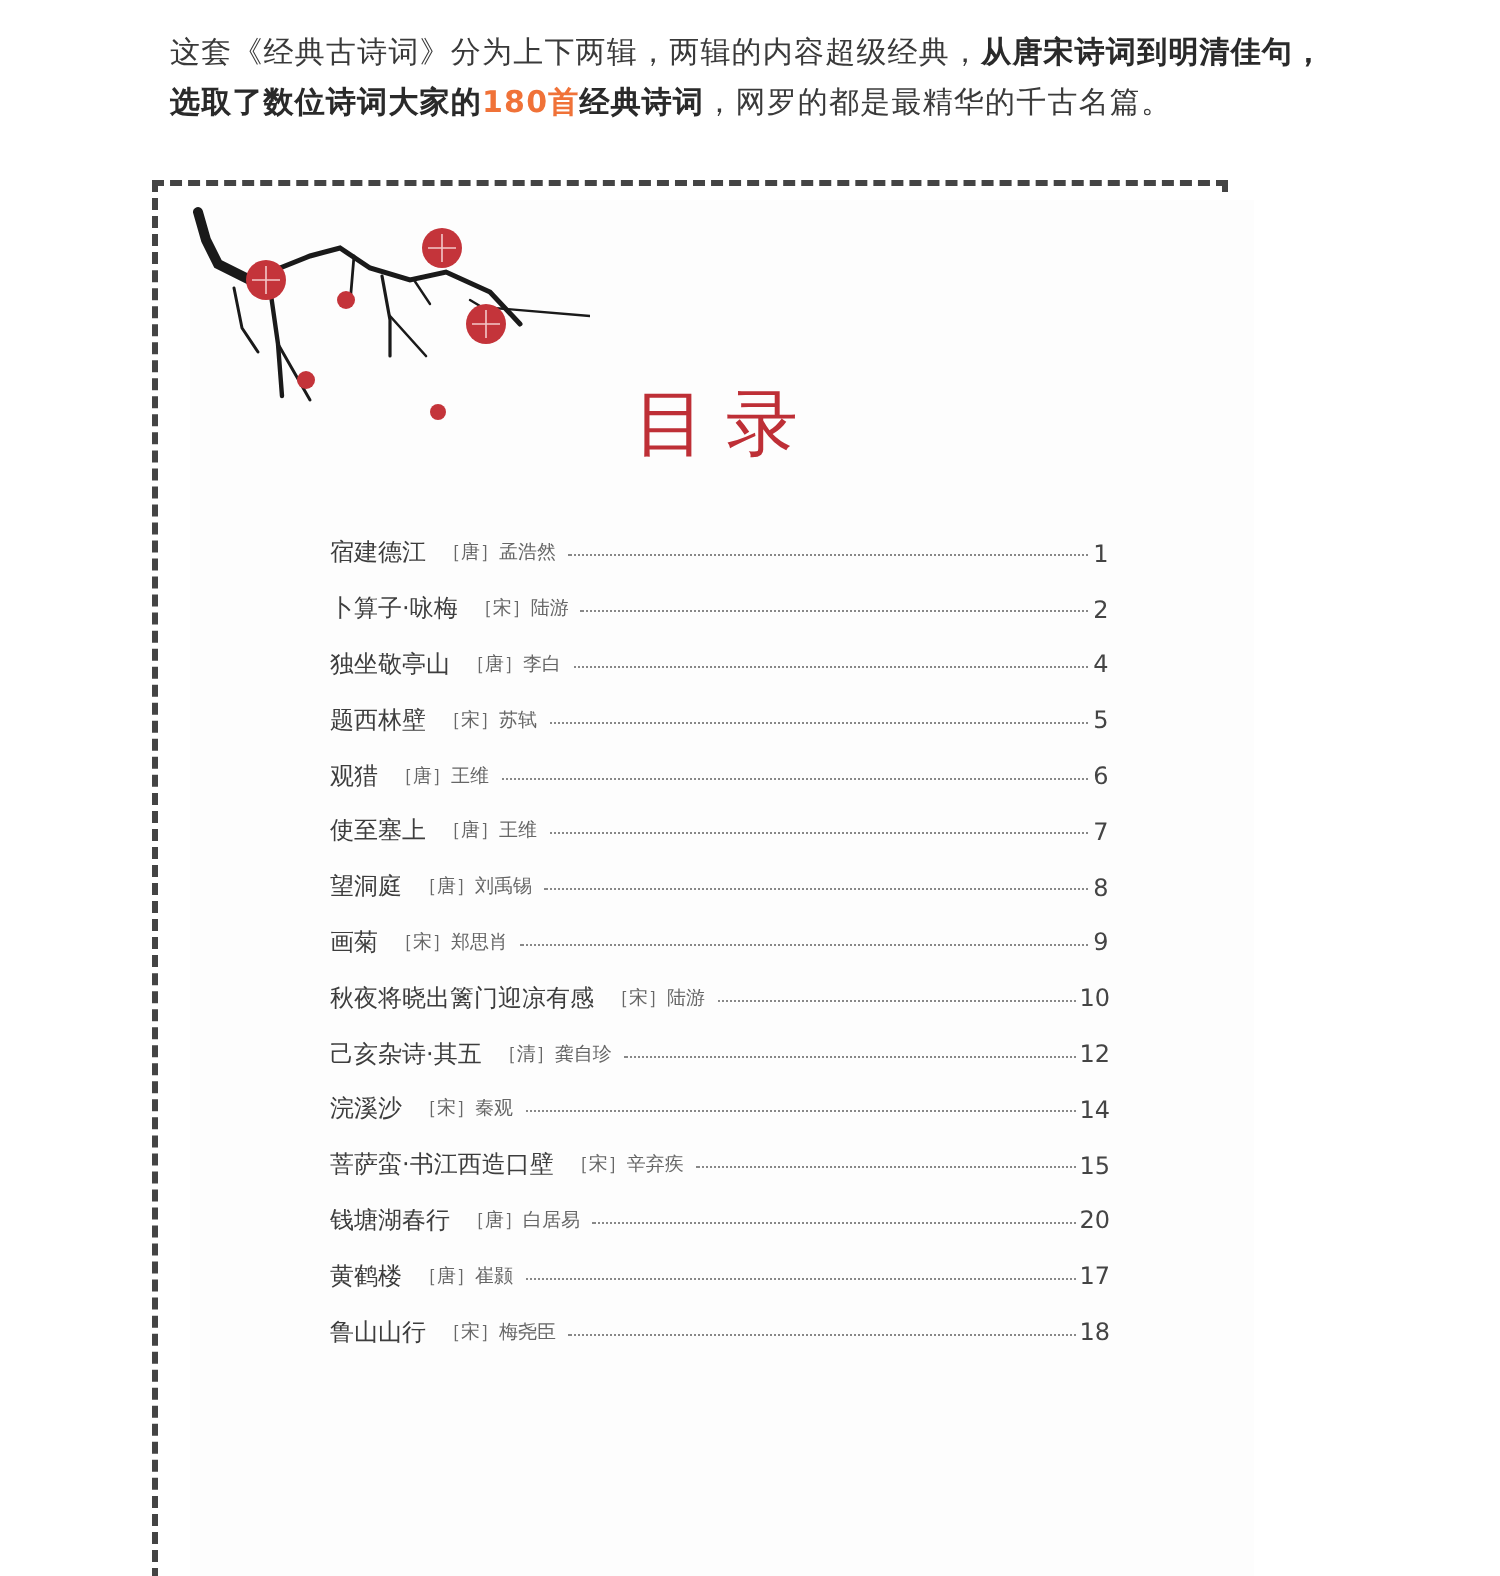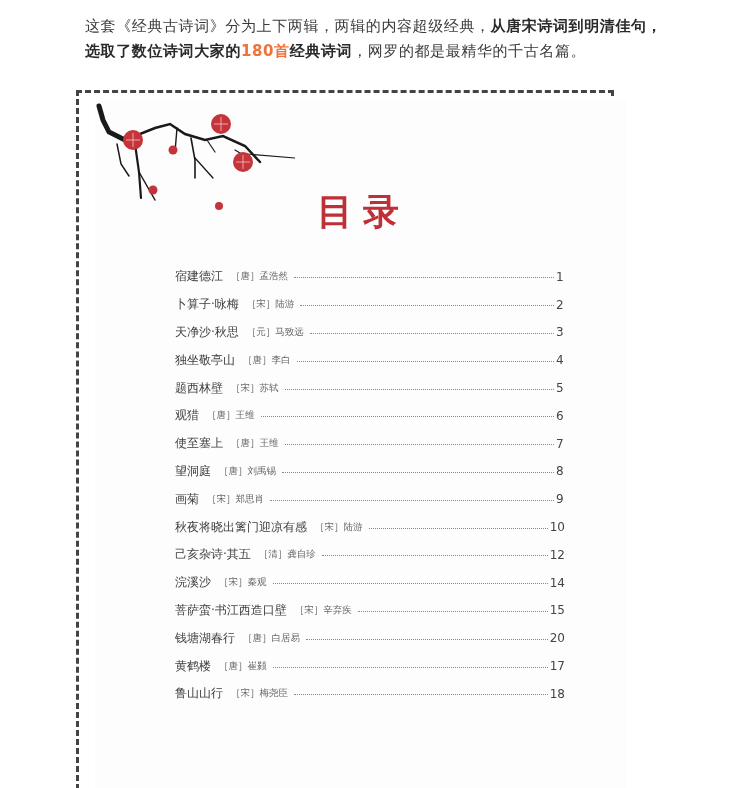--- a/index.html
+++ b/index.html
@@ -16,24 +16,24 @@
   .dash-right { position: absolute; left: 611px; top: 90px; width: 0; height: 16px;
                 border-right: 3px dashed #444; }
   .dash-left { position: absolute; left: 76px; top: 90px; width: 0; height: 700px;
                border-left: 3px dashed #444; }
 
   .page { position: absolute; left: 95px; top: 100px; width: 532px; height: 700px;
           background: #fdfdfd; }
 
   .branch { position: absolute; left: 0; top: 0; }
 
-  .title { position: absolute; left: 222px; top: 88px; font-size: 36px; font-weight: bold;
+  .title { position: absolute; left: 222px; top: 88px; font-size: 36px; font-weight: normal;
            color: #be2f36; letter-spacing: 10px; font-family: "DejaVu Serif", serif; }
 
-  .toc { position: absolute; left: 80px; top: 163px; width: 390px; }
+  .toc { position: absolute; left: 70px; top: 163px; width: 390px; text-align: center; }
   .toc-row { height: 27.8px; display: flex; align-items: center; font-size: 12px; color: #3d3d3d; }
   .toc-title { white-space: nowrap; }
   .toc-author { white-space: nowrap; font-family: "DejaVu Serif", serif; font-size: 9.5px;
                 color: #666; margin-left: 8px; }
   .toc-leader { flex: 1; border-bottom: 1.5px dotted #888; margin: 0 2px 0 6px; height: 0;
                 transform: translateY(1px); }
   .toc-page { font-size: 12px; color: #444; min-width: 9px; }
 </style>
 </head>
 <body>
@@ -83,26 +83,20 @@
     <span class="toc-title">宿建德江</span>
     <span class="toc-author">［唐］孟浩然</span>
     <span class="toc-leader"></span>
     <span class="toc-page">1</span>
   </div>
       <div class="toc-row">
     <span class="toc-title">卜算子·咏梅</span>
     <span class="toc-author">［宋］陆游</span>
     <span class="toc-leader"></span>
     <span class="toc-page">2</span>
-  </div>
-      <div class="toc-row">
-    <span class="toc-title">天净沙·秋思</span>
-    <span class="toc-author">［元］马致远</span>
-    <span class="toc-leader"></span>
-    <span class="toc-page">3</span>
   </div>
       <div class="toc-row">
     <span class="toc-title">独坐敬亭山</span>
     <span class="toc-author">［唐］李白</span>
     <span class="toc-leader"></span>
     <span class="toc-page">4</span>
   </div>
       <div class="toc-row">
     <span class="toc-title">题西林壁</span>
     <span class="toc-author">［宋］苏轼</span>

